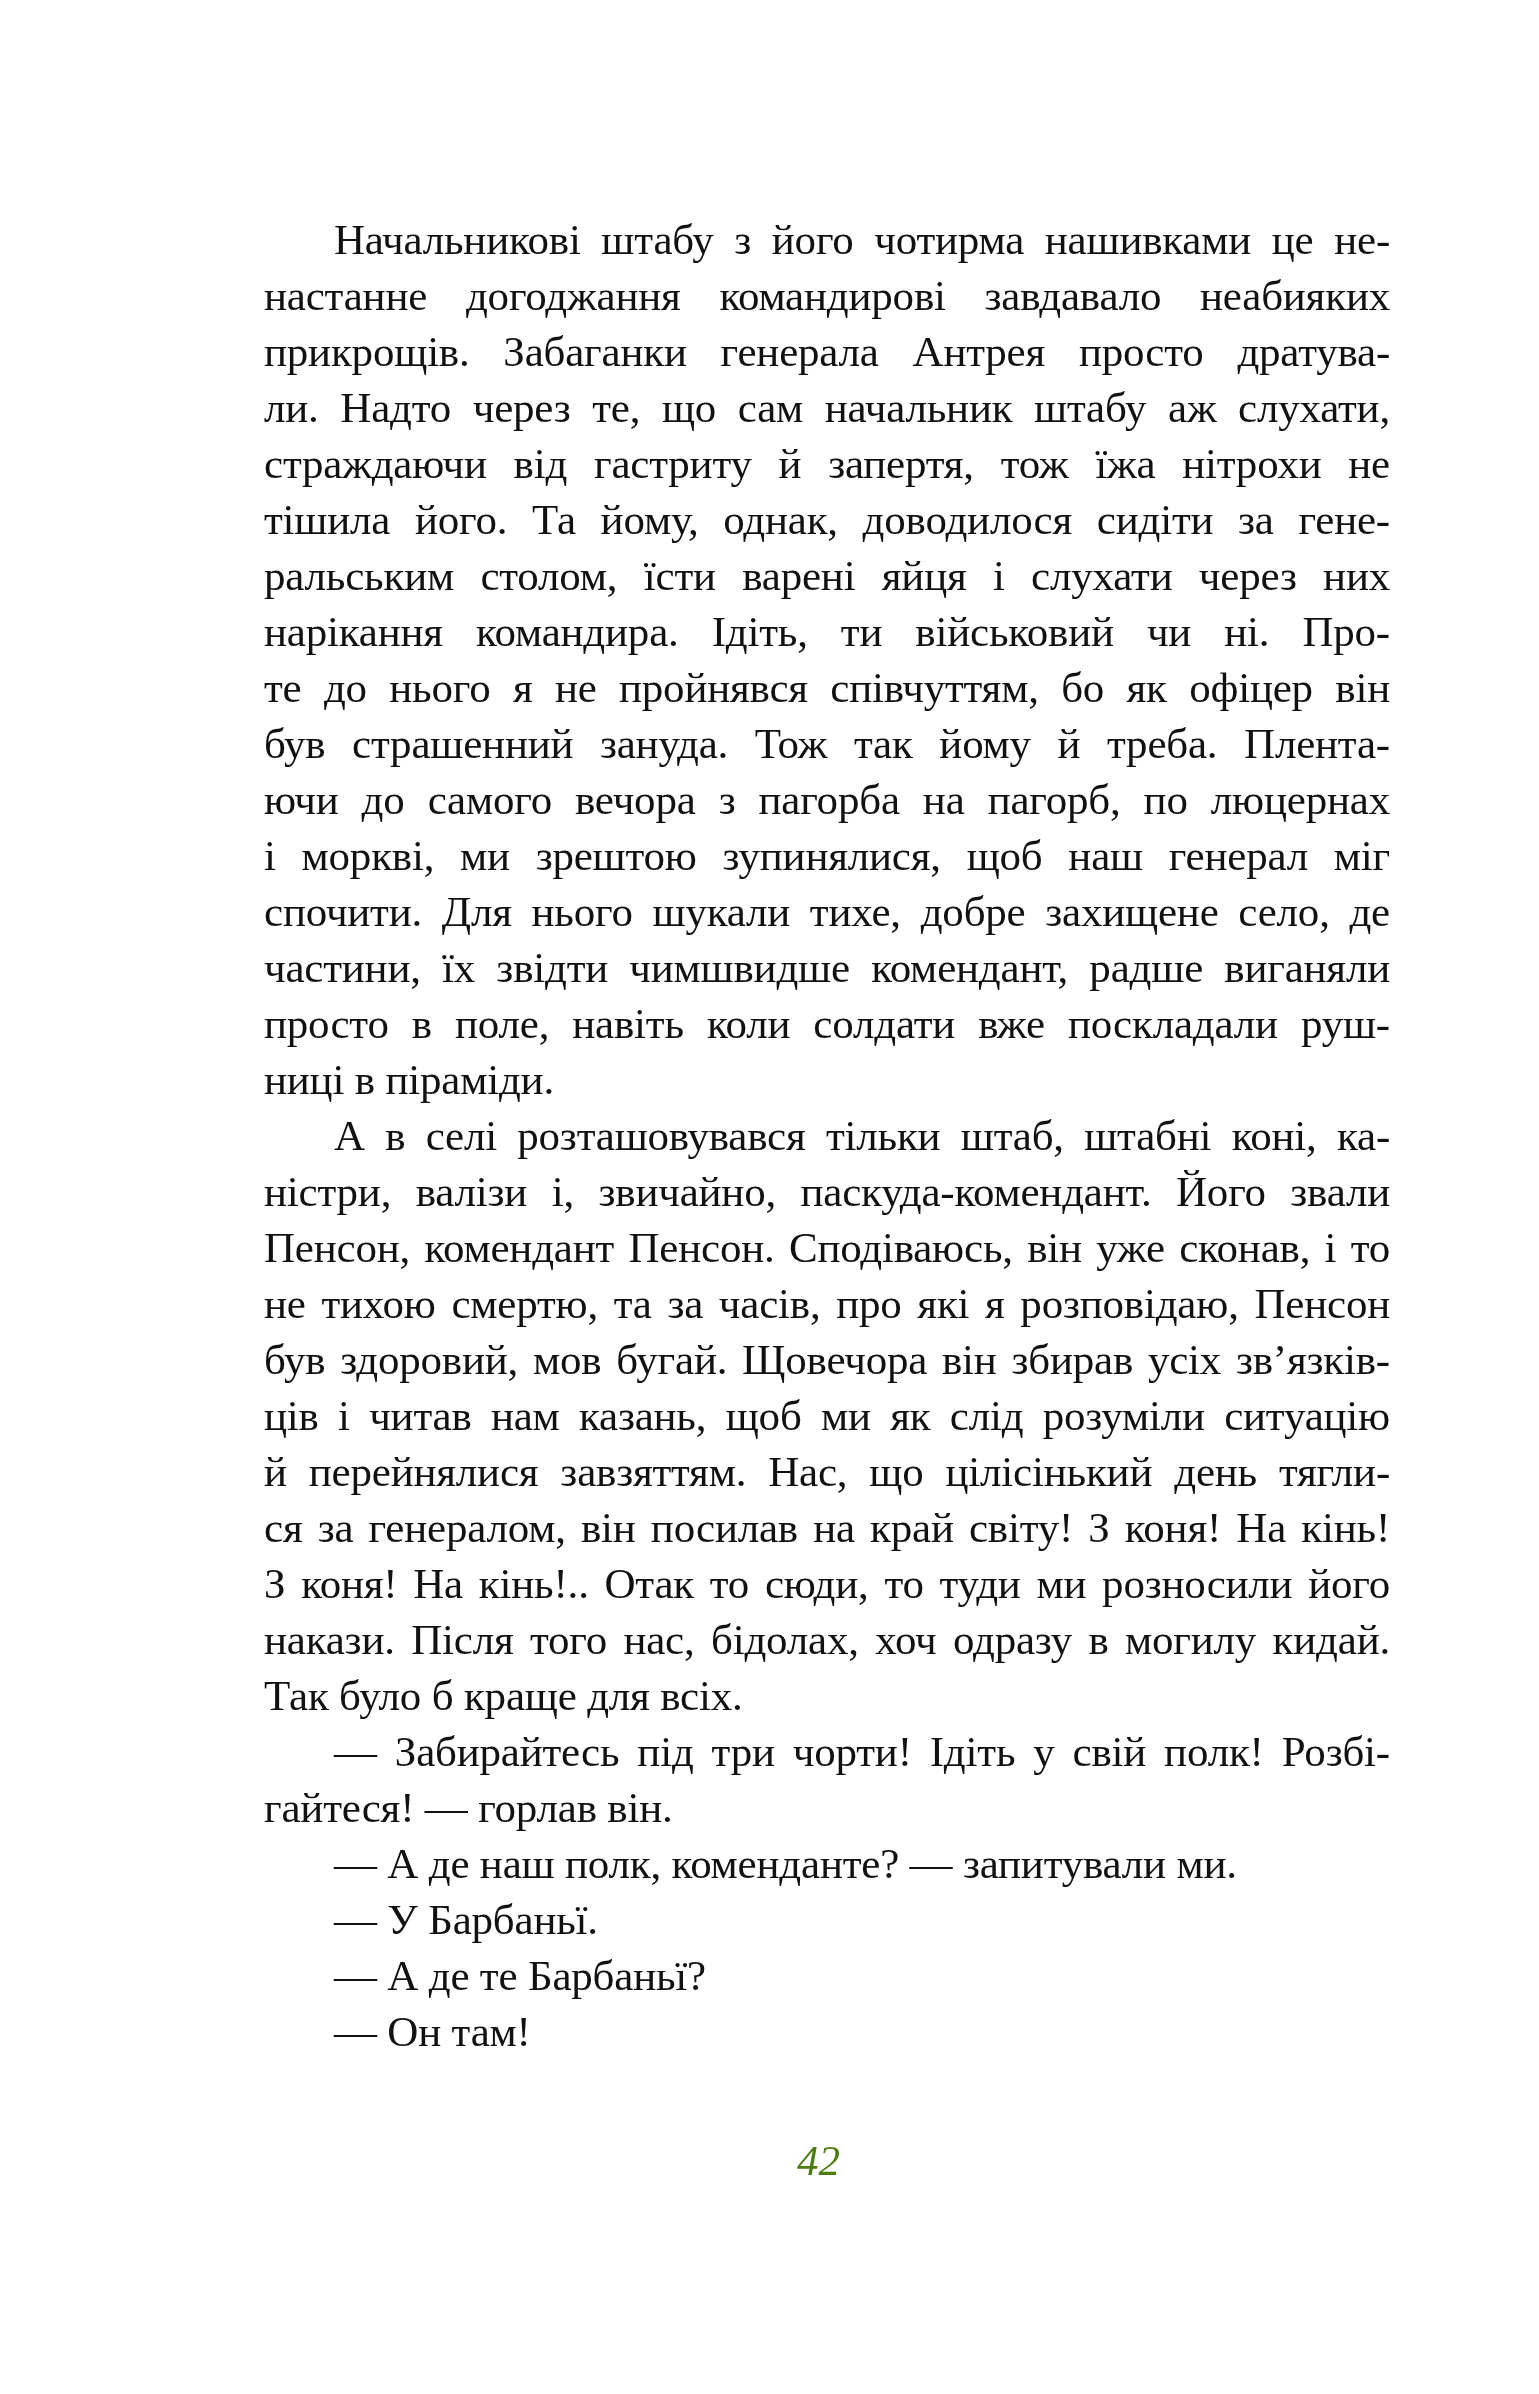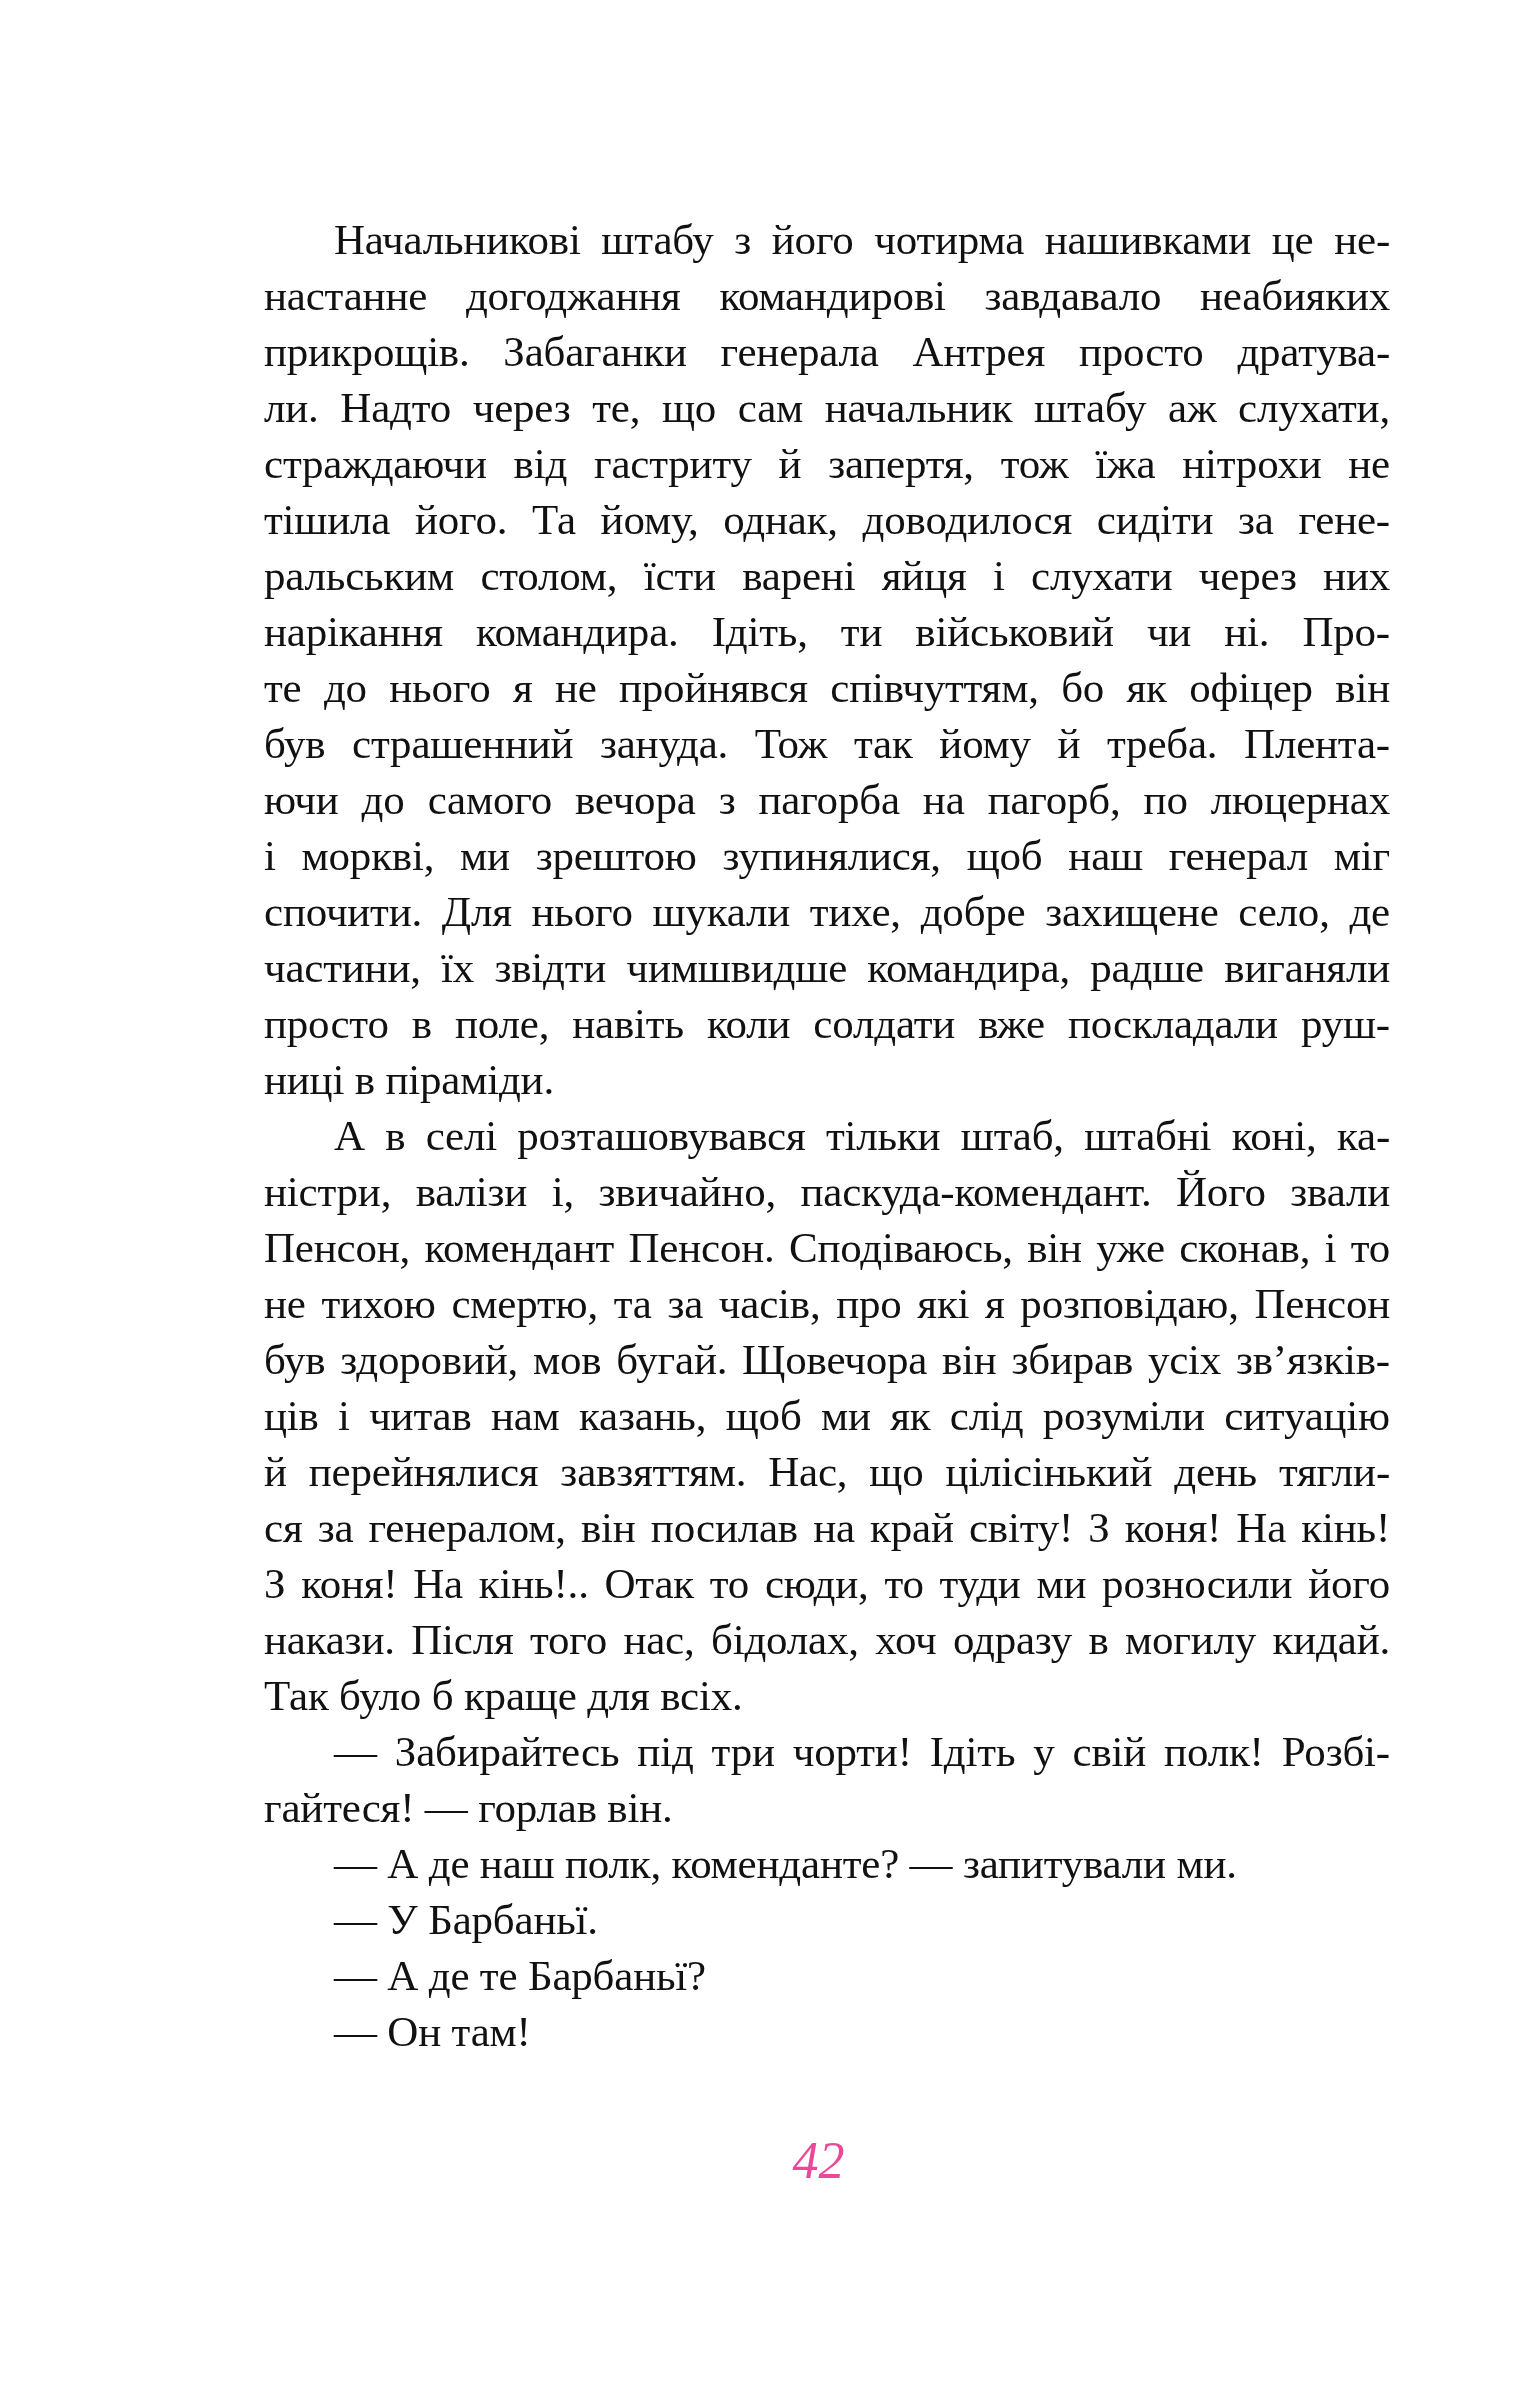--- a/index.html
+++ b/index.html
@@ -45,24 +45,24 @@
     .line.last {
       text-align: center;
       text-align-last: left;
     }
     .page-number {
       position: absolute;
       left: 770px;
       top: 2136px;
       width: 97px;
       text-align: center;
-      font-size: 52px;
+      font-size: 43px;
       font-style: italic;
       line-height: 50px;
-      color: #ec4899;
+      color: #4d7c0f;
     }
   </style>
 </head>
 <body>
 
 <div class="page">
   <div class="text-block">
 
     <div>
       <span class="line indent">Начальникові штабу з його чотирма нашивками це не-</span>
@@ -71,21 +71,21 @@
       <span class="line">ли. Надто через те, що сам начальник штабу аж слухати,</span>
       <span class="line">страждаючи від гастриту й запертя, тож їжа нітрохи не</span>
       <span class="line">тішила його. Та йому, однак, доводилося сидіти за гене-</span>
       <span class="line">ральським столом, їсти варені яйця і слухати через них</span>
       <span class="line">нарікання командира. Ідіть, ти військовий чи ні. Про-</span>
       <span class="line">те до нього я не пройнявся співчуттям, бо як офіцер він</span>
       <span class="line">був страшенний зануда. Тож так йому й треба. Плента-</span>
       <span class="line">ючи до самого вечора з пагорба на пагорб, по люцернах</span>
       <span class="line">і моркві, ми зрештою зупинялися, щоб наш генерал міг</span>
       <span class="line">спочити. Для нього шукали тихе, добре захищене село, де</span>
-      <span class="line">частини, їх звідти чимшвидше командира, радше виганяли</span>
+      <span class="line">частини, їх звідти чимшвидше комендант, радше виганяли</span>
       <span class="line">просто в поле, навіть коли солдати вже поскладали руш-</span>
       <span class="line last">ниці в піраміди.</span>
     </div>
 
     <div>
       <span class="line indent">А в селі розташовувався тільки штаб, штабні коні, ка-</span>
       <span class="line">ністри, валізи і, звичайно, паскуда-комендант. Його звали</span>
       <span class="line">Пенсон, комендант Пенсон. Сподіваюсь, він уже сконав, і то</span>
       <span class="line">не тихою смертю, та за часів, про які я розповідаю, Пенсон</span>
       <span class="line">був здоровий, мов бугай. Щовечора він збирав усіх зв’язків-</span>

